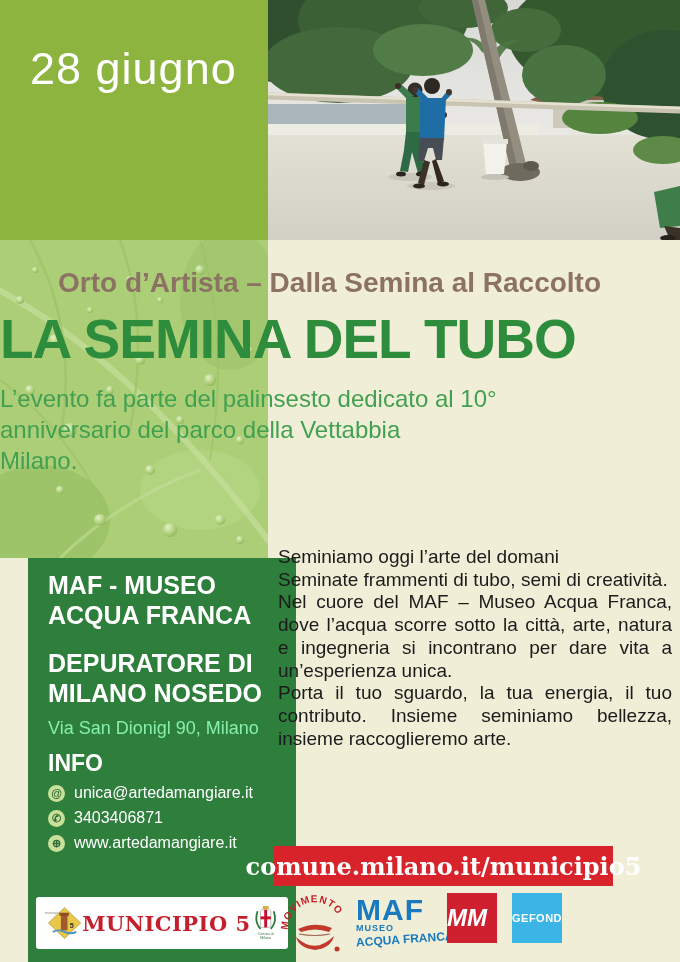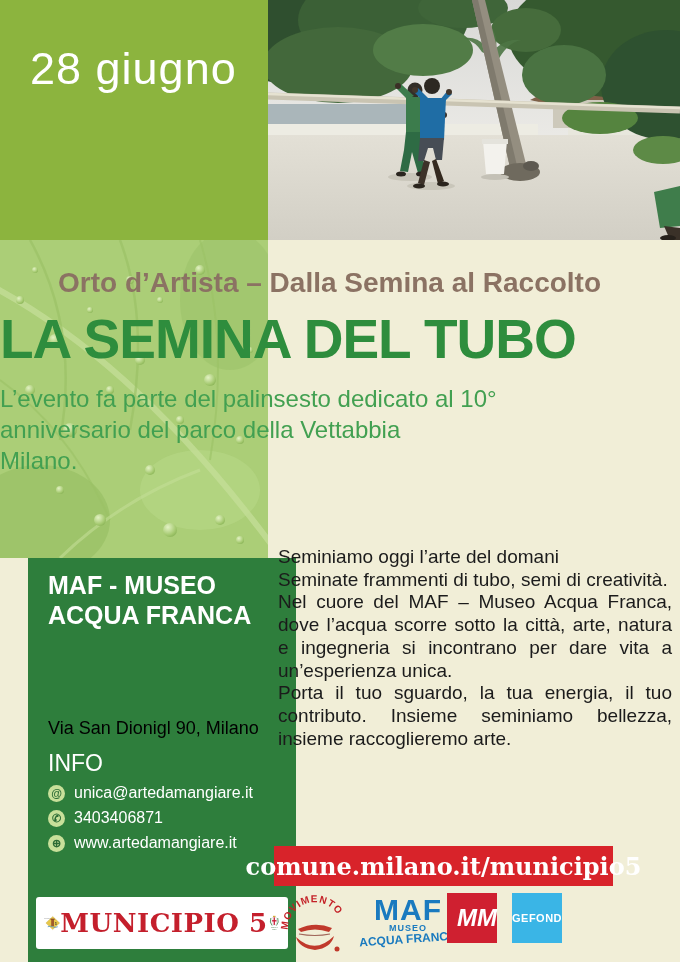--- a/index.html
+++ b/index.html
@@ -30,59 +30,59 @@
   }
   .intro { margin-top: 16px; font-size: 24px; line-height: 31px; color: #42a051; }
   
   .sidebar {
     position: absolute; left: 0; top: 558px; width: 268px; height: 404px;
     background: #2e7e3c; color: #ffffff; margin-left: 28px;
   }
   .venue { position: absolute; left: 20px; width: 232px; font-size: 25px; font-weight: 700; line-height: 30px; }
   .venue1 { top: 12px; }
   .venue2 { top: 90px; }
-  .address { position: absolute; left: 20px; top: 160px; font-size: 18px; color: #000000; }
-  .info-label { position: absolute; left: 20px; top: 192px; font-size: 23px; font-weight: 400; text-align: right; }
+  .address { position: absolute; left: 20px; top: 160px; font-size: 18px; color: #86efac; }
+  .info-label { position: absolute; left: 20px; top: 192px; font-size: 23px; font-weight: 700; text-align: right; }
   .contact-row { position: absolute; left: 20px; display: flex; align-items: center; gap: 9px; font-size: 16px; }
   .row1 { top: 226px; } .row2 { top: 251px; } .row3 { top: 276px; }
   .contact-icon {
     flex: 0 0 17px; width: 17px; height: 17px; border-radius: 50%;
     background: #c8e09a; color: #2c6b35; font-size: 11px; line-height: 17px;
     text-align: center; font-weight: 700;
   }
   .municipio-box {
     position: absolute; left: 8px; top: 339px; width: 252px; height: 52px;
     background: #ffffff; border-radius: 3px; display: flex; align-items: center;
     justify-content: space-between; padding: 0 8px;
   }
   .muni-wordmark {
-    font-family: "DejaVu Serif", serif; font-weight: 700; font-size: 26px;
+    font-family: "DejaVu Serif", serif; font-weight: 700; font-size: 21px;
     color: #c41f2c; letter-spacing: 0.5px; white-space: nowrap;
   }
   
   .body-text {
     position: absolute; left: 278px; top: 546px; width: 394px;
     font-size: 19px; line-height: 22.7px; color: #1b1b1b; text-align: justify;
   }
   .body-text p { margin: 0; }
   .body-text p.bold { font-weight: 400; }
   .red-banner {
     position: absolute; left: 274px; top: 846px; width: 339px; height: 40px;
     background: #d8232a; color: #ffffff; font-family: "DejaVu Serif", serif;
     font-weight: 700; font-size: 24px; display: flex; align-items: center; justify-content: center;
   }
   
   .movimento-logo { position: absolute; left: 280px; top: 890px; width: 68px; height: 68px; }
-  .maf-logo { position: absolute; left: 356px; top: 897px; width: 104px; text-align: center; color: #1a7abf; }
+  .maf-logo { position: absolute; left: 356px; top: 897px; width: 104px; text-align: left; color: #1a7abf; }
   .maf-name { font-size: 30px; font-weight: 800; line-height: 26px; letter-spacing: 1px; }
   .maf-sub1 { font-size: 9px; font-weight: 700; letter-spacing: 1px; line-height: 10px; }
   .maf-sub2 { font-size: 12px; font-weight: 700; line-height: 13px; transform: rotate(-4deg); }
   .mm-logo {
     position: absolute; left: 447px; top: 893px; width: 50px; height: 50px;
-    background: #cf2030; color: #ffffff; display: flex; align-items: center; justify-content: flex-end;
+    background: #cf2030; color: #ffffff; display: flex; align-items: center; justify-content: flex-start;
     font-size: 24px; font-weight: 800; font-style: italic;
   }
   .gefond-logo {
     position: absolute; left: 512px; top: 893px; width: 50px; height: 50px;
     background: #3ab5e6; color: #ffffff; display: flex; align-items: center; justify-content: flex-start;
     font-size: 11px; font-weight: 700; letter-spacing: 0.5px;
   }
 </style>
 </head>
 <body>
@@ -227,20 +227,21 @@
     <h1 class="title">LA SEMINA DEL TUBO</h1>
     <div class="intro">
       <div>L’evento fa parte del palinsesto dedicato al 10°</div>
       <div>anniversario del parco della Vettabbia</div>
       <div>Milano.</div>
     </div>
   </div>
 
   <div class="sidebar">
     <div class="venue venue1">MAF - MUSEO ACQUA FRANCA</div>
+    <div class="venue venue2">DEPURATORE DI MILANO NOSEDO</div>
     <div class="address">Via San Dionigl 90, Milano</div>
     <div class="info-label">INFO</div>
 
     <div class="contact-row row1">
       <span class="contact-icon">@</span>
       <span>unica@artedamangiare.it</span>
     </div>
     <div class="contact-row row2">
       <span class="contact-icon">✆</span>
       <span>3403406871</span>

